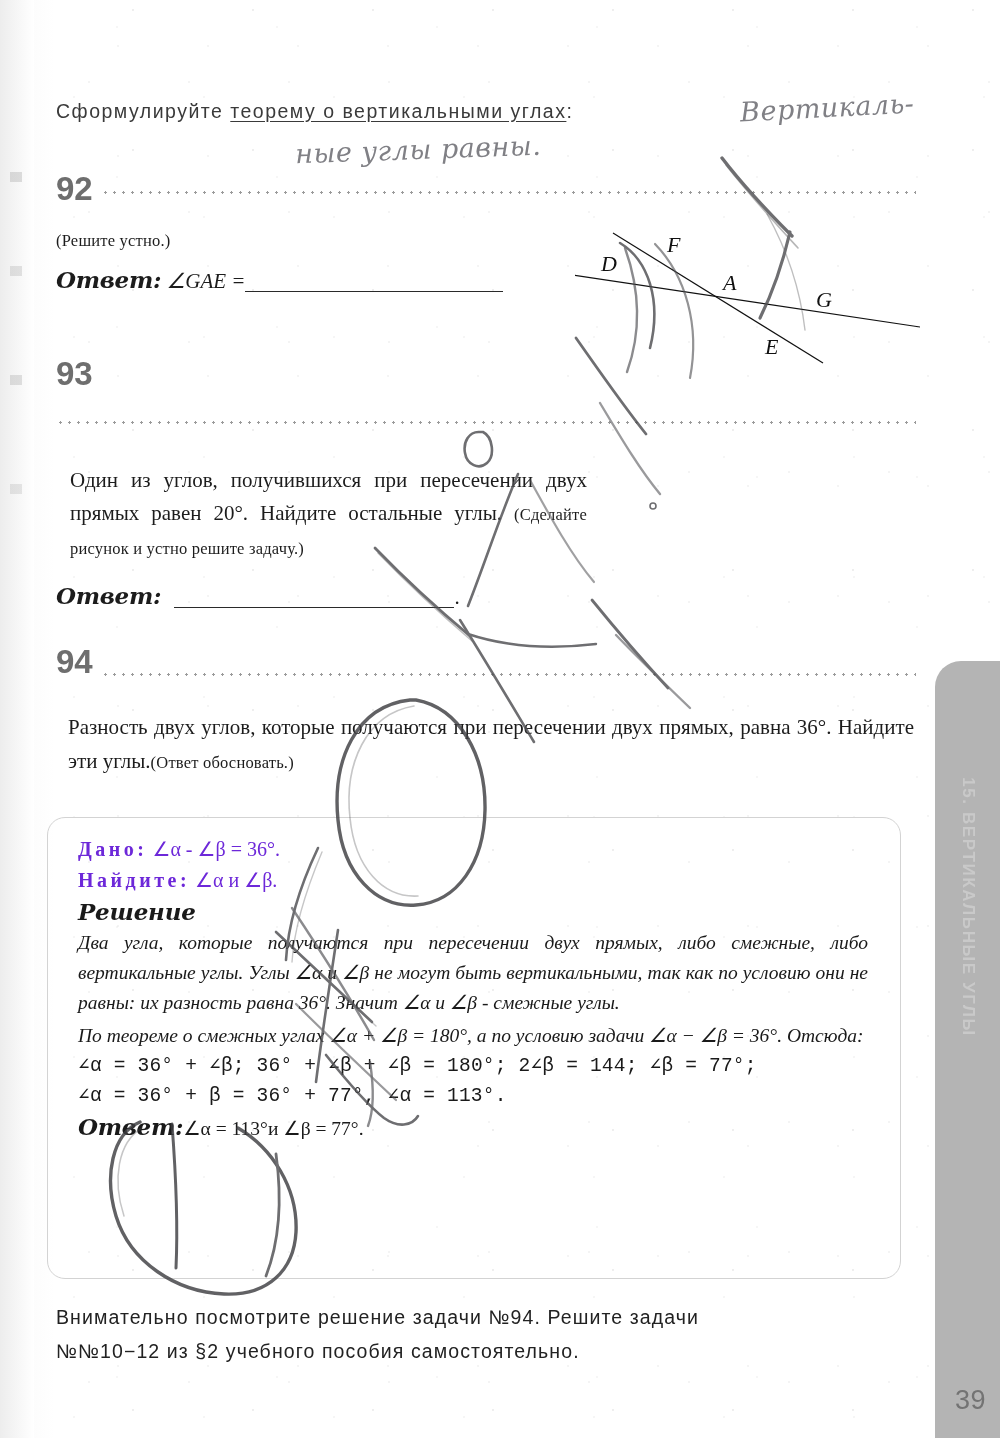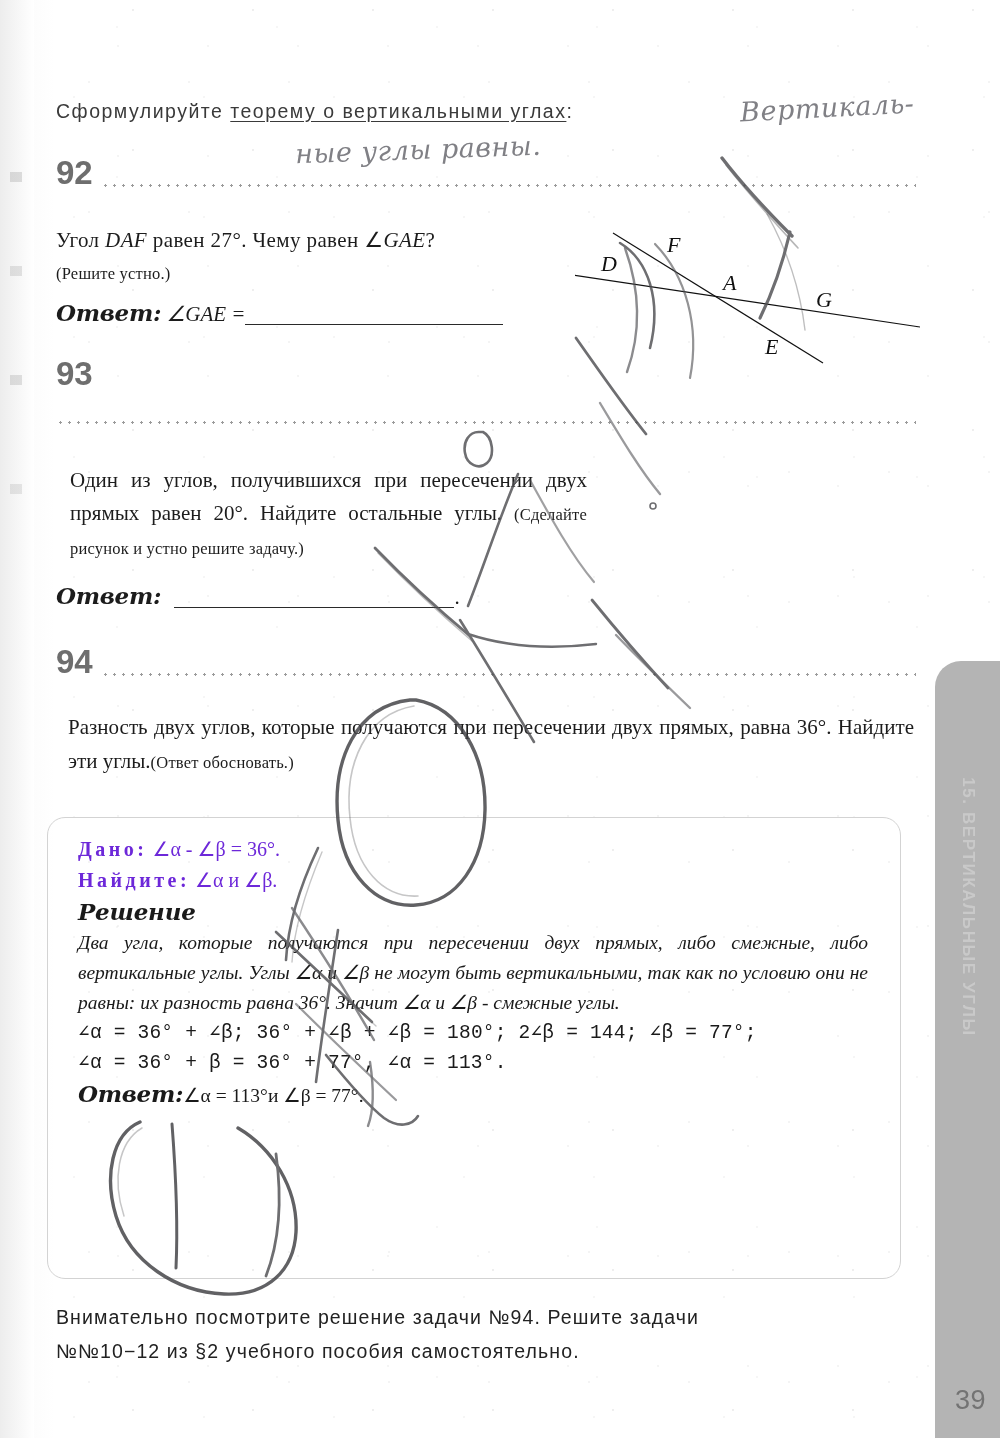--- a/index.html
+++ b/index.html
@@ -131,21 +131,21 @@
     line-height: 1;
   }
   .task-dots {
     flex: 1;
     height: 14px;
     background-image: radial-gradient(circle, #9a9a9a 1.25px, transparent 1.4px);
     background-size: 9px 9px;
     background-position: 0 6px;
     background-repeat: repeat-x;
   }
-  #task-92-head { top: 156px; }
+  #task-92-head { top: 172px; align-items: center; }
   #task-93-head { top: 357px; }
   #task-93-rule  { position:absolute; left:56px; width:860px; top: 412px; height:14px;
     background-image: radial-gradient(circle, #9a9a9a 1.25px, transparent 1.4px);
     background-size: 9px 9px; background-position: 0 6px; background-repeat: repeat-x; }
   #task-94-head { top: 645px; }
 
   
   .body-text {
     font-family: "Liberation Serif", serif;
     font-size: 21px;
@@ -300,21 +300,20 @@
 </div>
 <div class="handwriting" id="hw-line1">Вертикаль-</div>
 <div class="handwriting" id="hw-line2">ные углы равны.</div>
 
 <div class="task-head" id="task-92-head">
   <span class="task-num">92</span>
   <span class="task-dots"></span>
 </div>
 
 <div class="col body-text" id="q92-body">
-  <div class="l1"><span>Угол </span><span class="italic-var">DAF</span><span> равен 27°. Чему равен ∠</span><span class="italic-var">GAE</span><span>?</span></div>
   <div class="small-note">(Решите устно.)</div>
   <div style="margin-top:6px;">
     <span class="answer-label">Ответ:</span>
     <span style="font-style:italic;">∠GAE =</span><span class="answer-rule" style="width:258px;"></span>
   </div>
 </div>
 
 <div id="figure-92">
   <svg viewBox="0 0 345 185" xmlns="http://www.w3.org/2000/svg">
     <line x1="-2" y1="70" x2="345" y2="122" stroke="#111" stroke-width="1.2"></line>
@@ -354,20 +353,21 @@
     <div class="given-line">
       <span class="given-key">Дано:</span>
       <span>∠α - ∠β = 36°.</span>
     </div>
     <div class="given-line">
       <span class="given-key">Найдите:</span>
       <span>∠α и ∠β.</span>
     </div>
     <div class="solution-title">Решение</div>
     <p class="sol-para">Два угла, которые получаются при пересечении двух прямых, либо смежные, либо вертикальные углы. Углы ∠α и ∠β не могут быть вертикальными, так как по условию они не равны: их разность равна 36°. Значит ∠α и ∠β - смежные углы.</p>
+    <p class="sol-para">По теореме о смежных углах ∠α + ∠β = 180°, а по условию задачи ∠α − ∠β = 36°. Отсюда:</p>
     <p class="sol-eq">∠α = 36° + ∠β;  36° + ∠β + ∠β = 180°;  2∠β = 144;  ∠β = 77°;</p>
     <p class="sol-eq">∠α = 36° + β = 36° + 77°,   ∠α = 113°.</p>
     <div class="sol-answer">
       <span class="answer-label">Ответ:</span><span>∠α = 113°и ∠β = 77°.</span>
     </div>
   </div>
 </div>
 
 <div class="col" id="footer-note">
   <p>Внимательно посмотрите решение задачи №94. Решите задачи</p>

